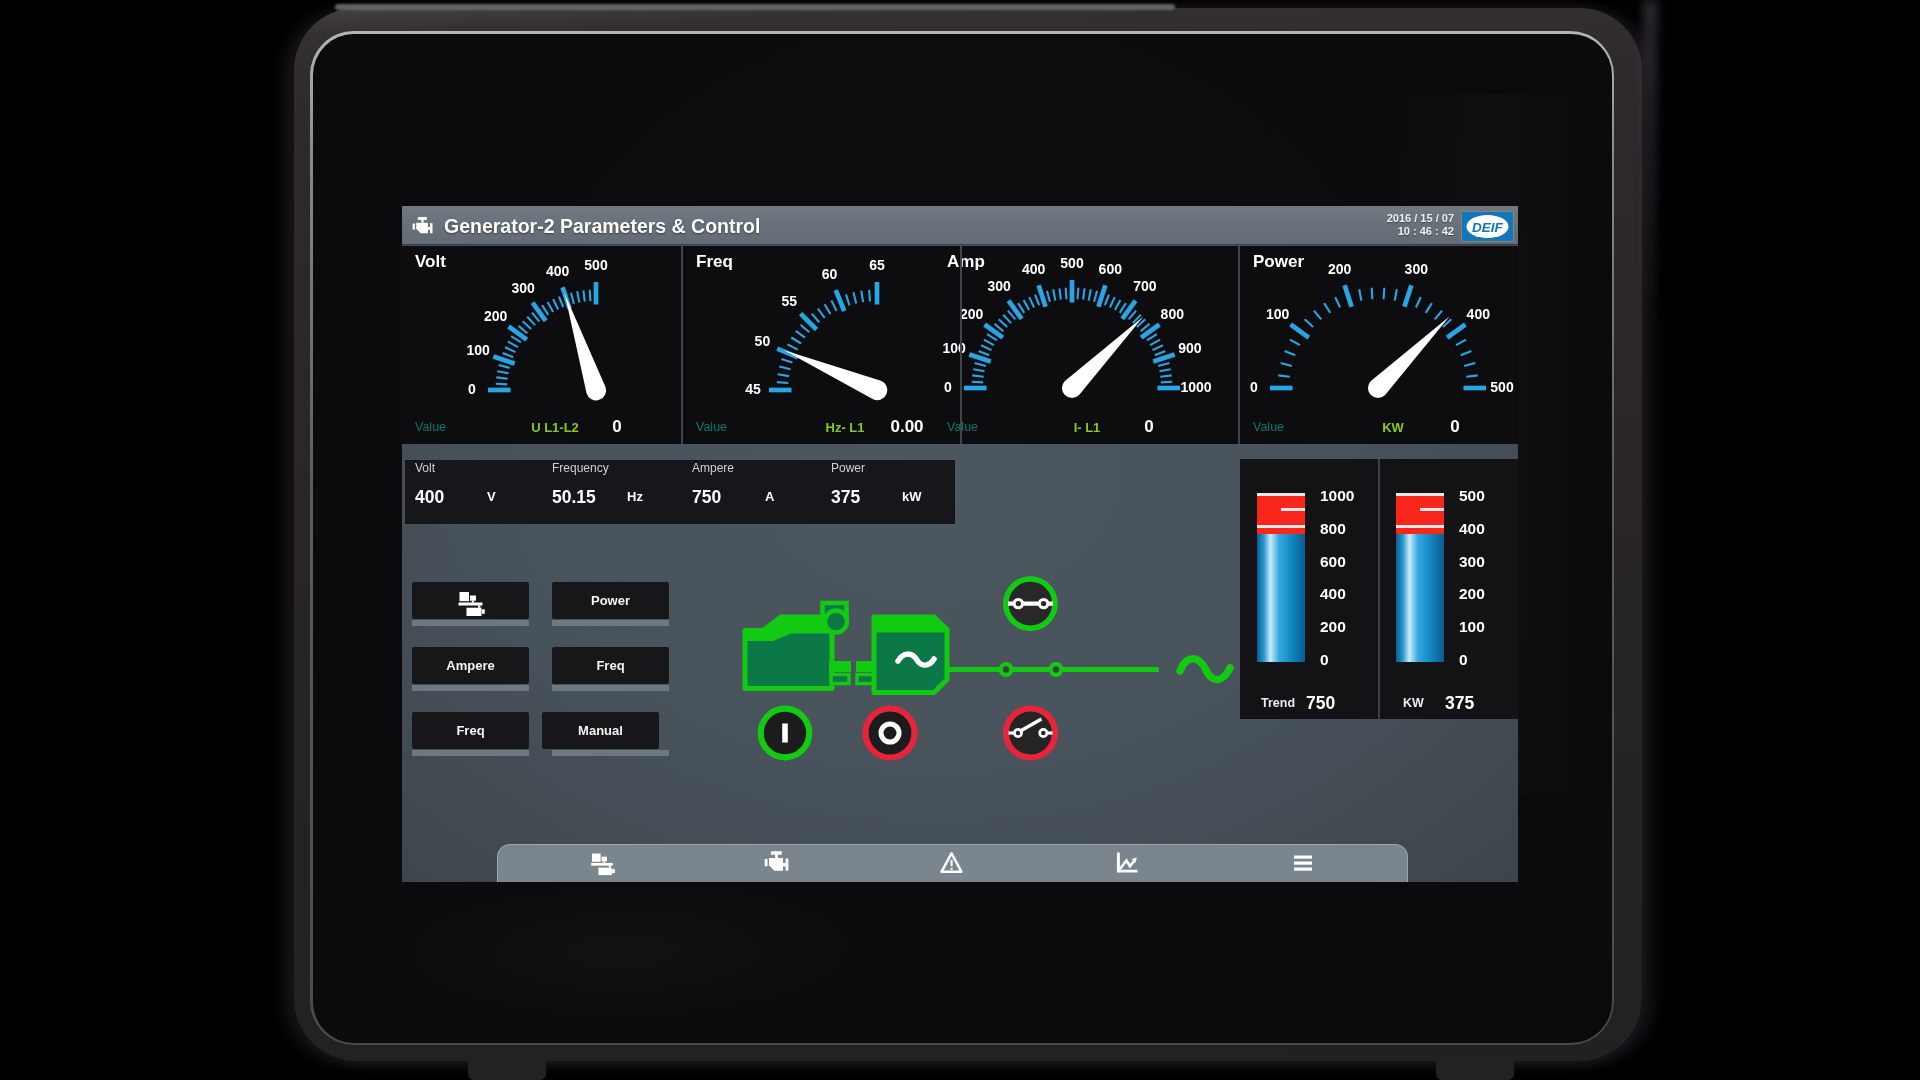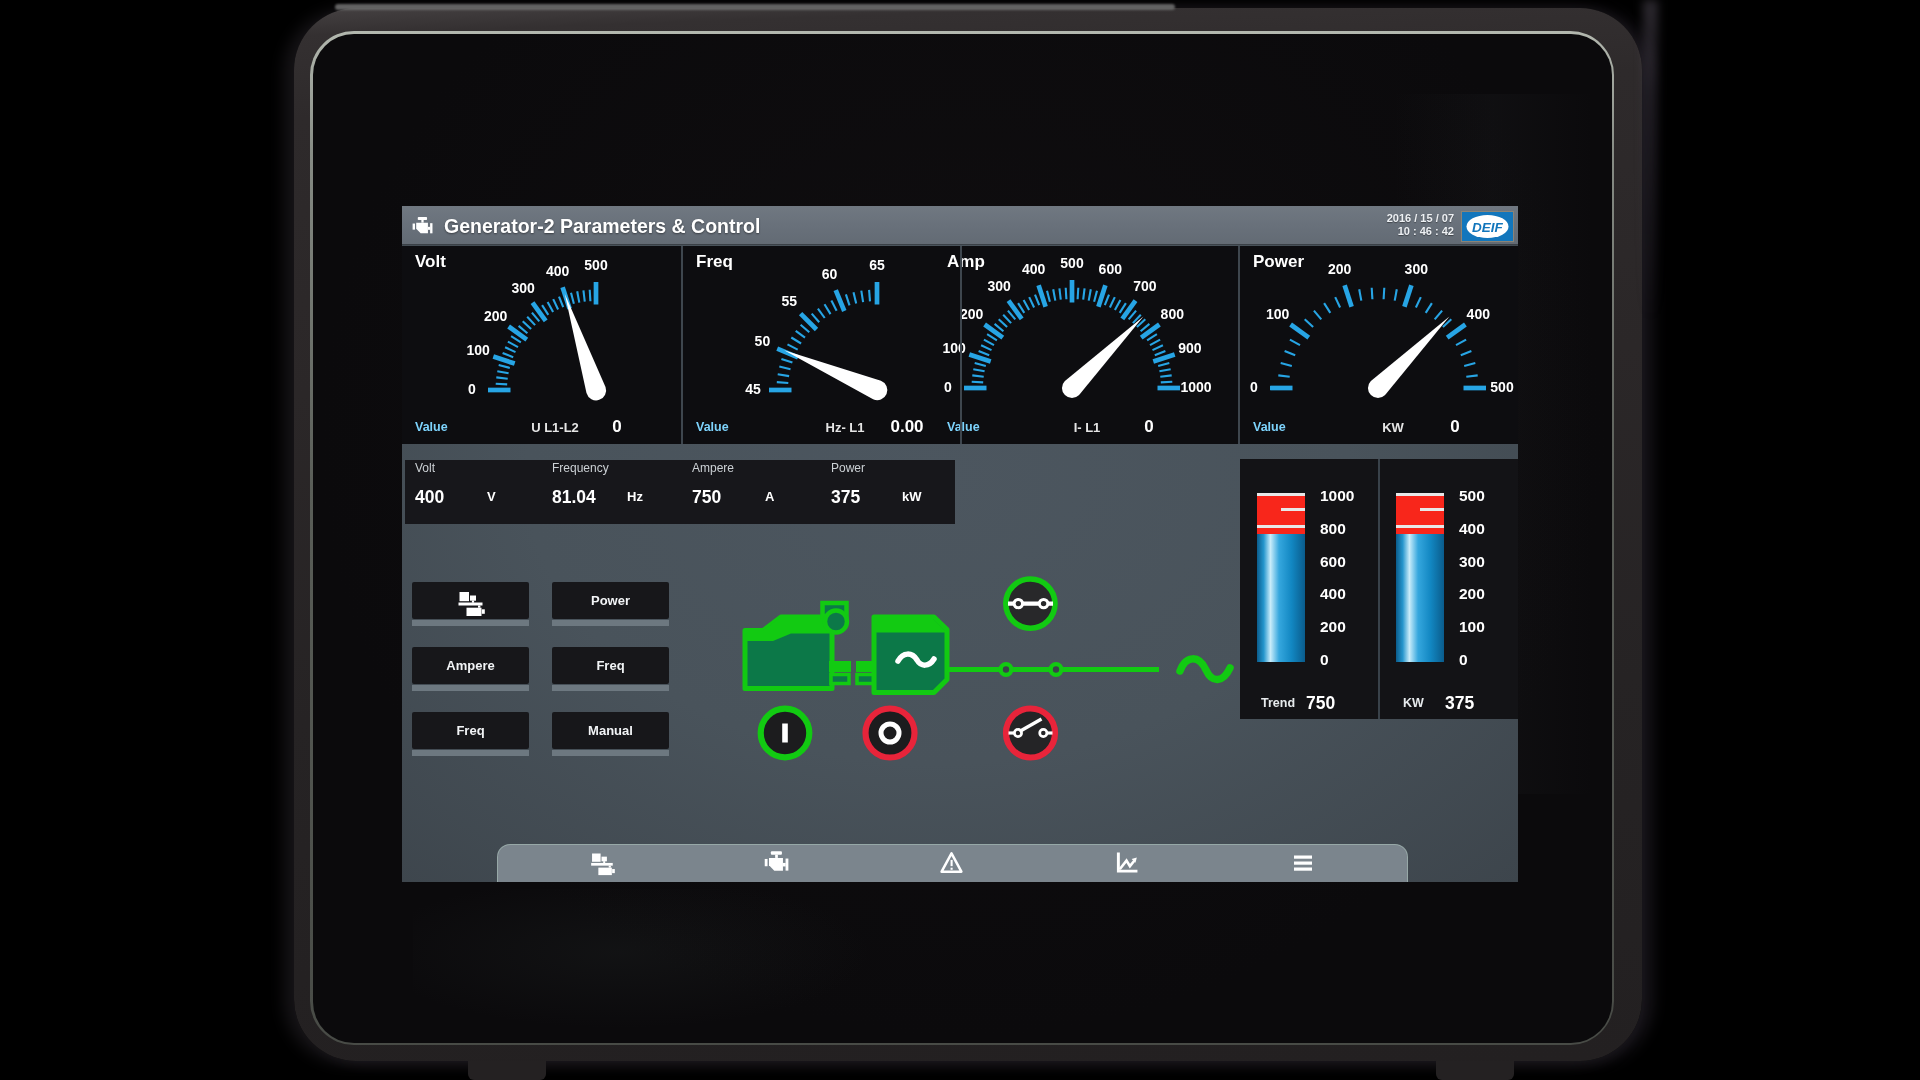--- a/index.html
+++ b/index.html
@@ -21,22 +21,22 @@
 #title { position:absolute; left:42px; top:9px; font-size:19.5px; font-weight:bold; color:#fff;
   text-shadow:0 1px 2px rgba(0,0,0,.45); }
 #dt { position:absolute; right:64px; top:6px; text-align:right; color:#eef1f4; font-size:11px;
   font-weight:bold; line-height:13px; text-shadow:0 1px 1px rgba(0,0,0,.4); }
 #deif { position:absolute; left:1060px; top:6px; width:51px; height:29px; background:#1276bc;
   outline:1px solid #8a8477; }
 .gaugerow { position:absolute; left:0; top:40px; width:1116px; height:198px; background:#0d0d10; }
 .gpanel { position:absolute; top:0; width:279px; height:198px; }
 .gdiv { position:absolute; top:0; width:2px; height:198px; background:#3e464e; }
 .gtitle { position:absolute; left:13px; top:6px; font-size:17px; font-weight:bold; color:#fff; }
-.gvalue { position:absolute; left:13px; top:174px; font-size:12.5px; font-weight:bold; color:#7dd3fc; }
-.gunit { position:absolute; left:103px; top:174px; width:100px; text-align:center; font-size:13px; font-weight:bold; color:#e5e5e5; }
+.gvalue { position:absolute; left:13px; top:174px; font-size:12.5px; font-weight:normal; color:#0f766e; }
+.gunit { position:absolute; left:103px; top:174px; width:100px; text-align:center; font-size:13px; font-weight:bold; color:#84cc16; }
 .gnum { position:absolute; left:165px; top:171px; width:100px; text-align:center; font-size:17px; font-weight:bold; color:#fff; }
 #databar { position:absolute; left:3px; top:254px; width:550px; height:64px; background:#17171b; }
 .dlab { position:absolute; top:1px; font-size:12px; color:#ccd1d5; }
 .dval { position:absolute; top:27px; font-size:17.5px; font-weight:bold; color:#fff; }
 .dunit { position:absolute; top:29px; font-size:13px; font-weight:bold; color:#fff; }
 .btn { position:absolute; width:117px; height:37px; background:#17171a; border-radius:2px;
   color:#f2f4f6; font-size:13px; font-weight:bold; text-align:center; line-height:37px; }
 .btnbar { position:absolute; width:117px; height:6px; background:#6d7880; }
 .barpanel { position:absolute; left:838px; top:253px; width:278px; height:260px; background:#131316; }
 #tabbar { position:absolute; left:95px; top:638px; width:911px; height:38px; background:#7b858d;
@@ -265,21 +265,21 @@
 </div>
     <div class="gdiv" style="left:279px"></div>
     <div class="gdiv" style="left:558px"></div>
     <div class="gdiv" style="left:836px"></div>
   </div>
   <div id="databar">
     <div class="dlab" style="left:10px">Volt</div>
       <div class="dval" style="left:10px">400</div>
       <div class="dunit" style="left:82px">V</div>
     <div class="dlab" style="left:147px">Frequency</div>
-      <div class="dval" style="left:147px">81.04</div>
+      <div class="dval" style="left:147px">50.15</div>
       <div class="dunit" style="left:222px">Hz</div>
     <div class="dlab" style="left:287px">Ampere</div>
       <div class="dval" style="left:287px">750</div>
       <div class="dunit" style="left:360px">A</div>
     <div class="dlab" style="left:426px">Power</div>
       <div class="dval" style="left:426px">375</div>
       <div class="dunit" style="left:497px">kW</div>
   </div>
   <div class="btn" style="left:10px;top:376px"></div>
     <div class="btnbar" style="left:10px;top:414px"></div>
@@ -295,21 +295,21 @@
       </g>
     </svg>
   <div class="btn" style="left:150px;top:376px">Power</div>
     <div class="btnbar" style="left:150px;top:414px"></div>
   <div class="btn" style="left:10px;top:441px">Ampere</div>
     <div class="btnbar" style="left:10px;top:479px"></div>
   <div class="btn" style="left:150px;top:441px">Freq</div>
     <div class="btnbar" style="left:150px;top:479px"></div>
   <div class="btn" style="left:10px;top:506px">Freq</div>
     <div class="btnbar" style="left:10px;top:544px"></div>
-  <div class="btn" style="left:150px;top:506px">Manual</div>
+  <div class="btn" style="left:140px;top:506px">Manual</div>
     <div class="btnbar" style="left:150px;top:544px"></div>
   <svg style="position:absolute;left:328px;top:364px" width="530" height="200" viewBox="730 570 530 200">
 
 <line x1="940" y1="669.5" x2="1159" y2="669.5" stroke="#12ca12" stroke-width="5"></line>
 
 <path d="M745,630.5 L763,630.5 L781,617 L832,617 L832,688.5 L745,688.5 Z" fill="#0c7848" stroke="#12ca12" stroke-width="5" stroke-linejoin="round"></path>
 <path d="M745,630.5 L763,630.5 L781,617 L832,617 L832,633.5 L791,633.5 L773,641 L745,641 Z" fill="#12ca12"></path>
 
 <path d="M822.5,603 h24 v13 h-24 z" fill="#0c7848" stroke="#12ca12" stroke-width="4.5"></path>
 <circle cx="836" cy="621.5" r="11" fill="#0c7848" stroke="#12ca12" stroke-width="4.5"></circle>

